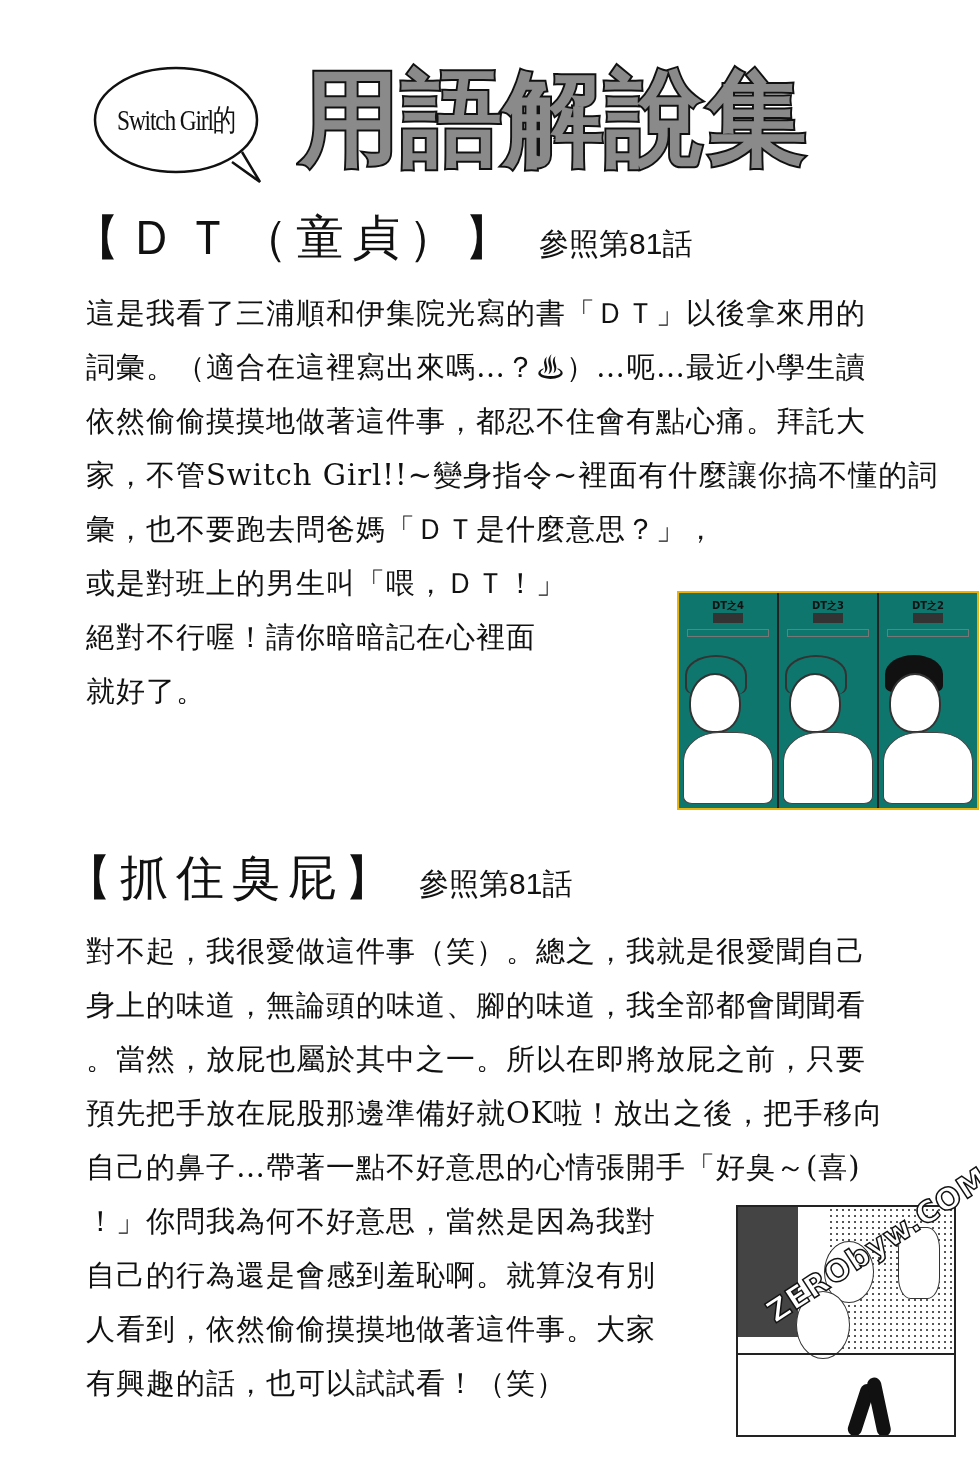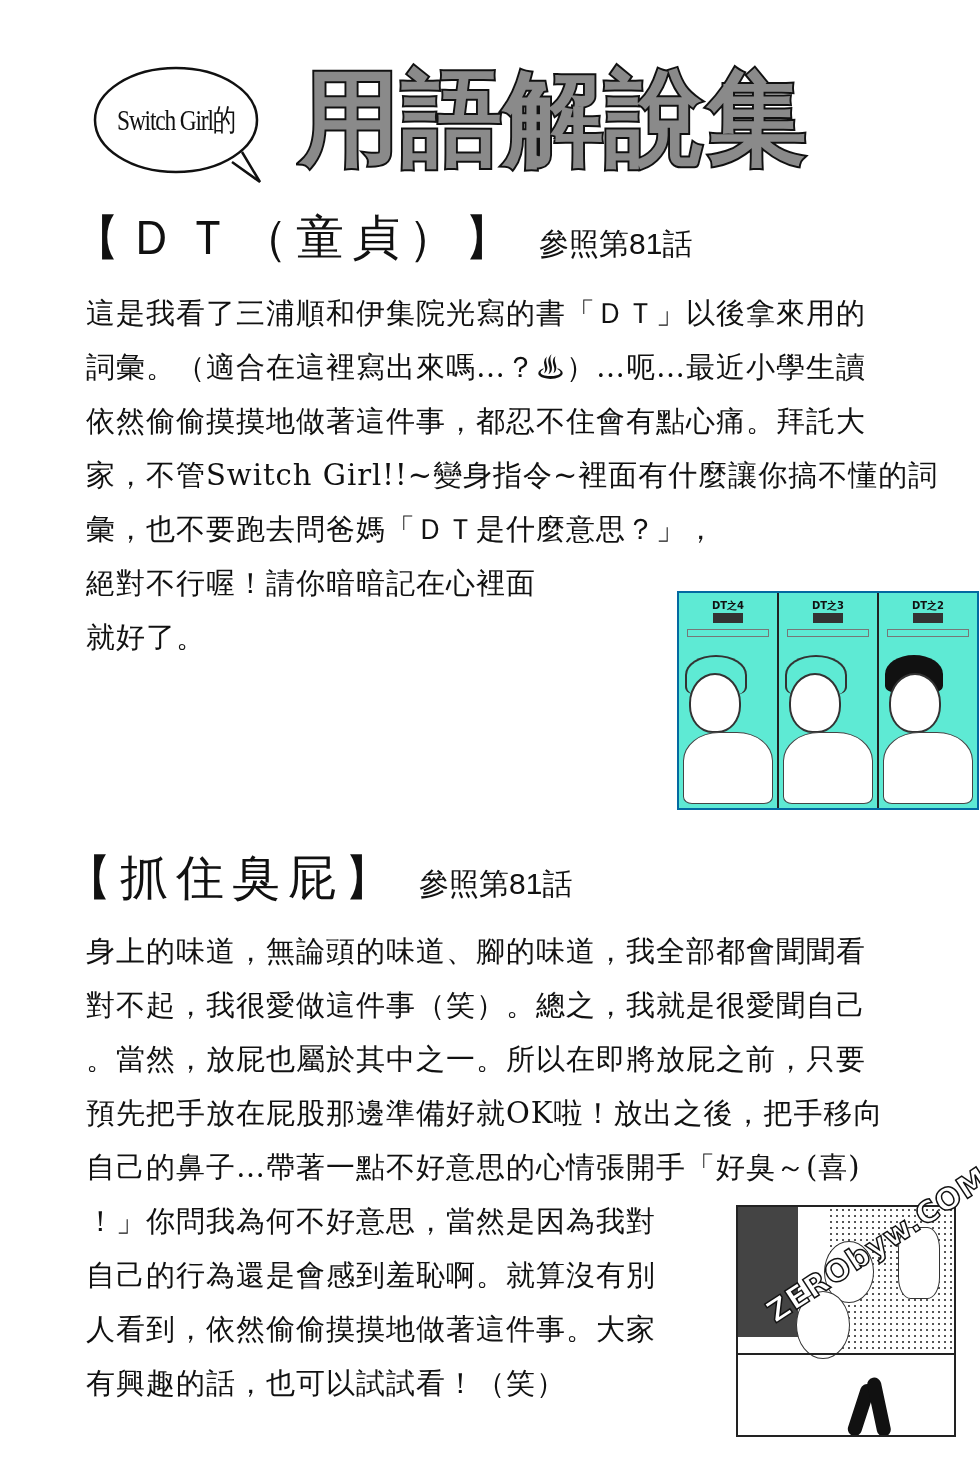--- a/index.html
+++ b/index.html
@@ -22,22 +22,22 @@
 
   
   .sec-head { white-space:nowrap; }
   .sec-head .term { font-size:48px; letter-spacing:8px; font-family:"DejaVu Serif",serif; }
   .sec-head .ref { font-size:30px; margin-left:14px; font-family:Liberation Sans, sans-serif; }
 
   .para p { margin:0; font-size:29px; line-height:54px; white-space:nowrap;
             letter-spacing:1px; font-family:"DejaVu Serif",serif; }
 
   
-  .panel-strip { left:677px; top:591px; width:298px; height:215px; border:2px solid #0369a1;
-    display:flex; background:#5eead4; }
+  .panel-strip { left:677px; top:591px; width:298px; height:215px; border:2px solid #eab308;
+    display:flex; background:#0f766e; }
   .panel { flex:1; border-right:2px solid #222; position:relative; overflow:hidden; }
   .panel:last-child { border-right:none; }
   .panel .lbl { position:absolute; top:6px; left:0; width:100%; text-align:center;
     font-family:"DejaVu Sans",sans-serif; font-size:10px; font-weight:bold; }
   .panel .nm { position:absolute; top:20px; left:50%; transform:translateX(-50%);
     width:30px; height:10px; background:#333; }
   .panel .sub { position:absolute; top:36px; left:8px; right:8px; height:6px;
     border:1px solid #777; }
   .panel .face { position:absolute; top:80px; left:10px; width:48px; height:56px;
     border:2px solid #333; border-radius:50% 50% 45% 45%; background:#fff; }
@@ -76,20 +76,21 @@
 <div class="abs sec-head" style="left:72px; top:206px;">
   <span class="term">【ＤＴ（童貞）】</span>
   <span class="ref">參照第81話</span>
 </div>
 <div class="abs para" style="left:86px; top:286px;">
   <p>這是我看了三浦順和伊集院光寫的書「ＤＴ」以後拿來用的</p>
   <p>詞彙。（適合在這裡寫出來嗎…？♨）…呃…最近小學生讀</p>
   <p>依然偷偷摸摸地做著這件事，都忍不住會有點心痛。拜託大</p>
   <p>家，不管Switch Girl!!~變身指令~裡面有什麼讓你搞不懂的詞</p>
   <p>彙，也不要跑去問爸媽「ＤＴ是什麼意思？」，</p>
+  <p>或是對班上的男生叫「喂，ＤＴ！」</p>
   <p>絕對不行喔！請你暗暗記在心裡面</p>
   <p>就好了。</p>
 </div>
 
 <div class="abs panel-strip">
   <div class="panel">
     <div class="lbl">DT之4</div>
     <div class="nm"></div>
       <div class="sub"></div>
     <div class="hair" style="border:2px solid #333; border-bottom:none;"></div>
@@ -112,22 +113,22 @@
     <div class="face"></div>
       <div class="bub"></div>
   </div>
 </div>
 
 <div class="abs sec-head" style="left:64px; top:846px;">
   <span class="term">【抓住臭屁】</span>
   <span class="ref">參照第81話</span>
 </div>
 <div class="abs para" style="left:86px; top:924px;">
+  <p>對不起，我很愛做這件事（笑）。總之，我就是很愛聞自己</p>
   <p>身上的味道，無論頭的味道、腳的味道，我全部都會聞聞看</p>
-  <p>對不起，我很愛做這件事（笑）。總之，我就是很愛聞自己</p>
   <p>。當然，放屁也屬於其中之一。所以在即將放屁之前，只要</p>
   <p>預先把手放在屁股那邊準備好就OK啦！放出之後，把手移向</p>
   <p>自己的鼻子…帶著一點不好意思的心情張開手「好臭～(喜)</p>
   <p>！」你問我為何不好意思，當然是因為我對</p>
   <p>自己的行為還是會感到羞恥啊。就算沒有別</p>
   <p>人看到，依然偷偷摸摸地做著這件事。大家</p>
   <p>有興趣的話，也可以試試看！（笑）</p>
 </div>
 
 <div class="abs scene">

